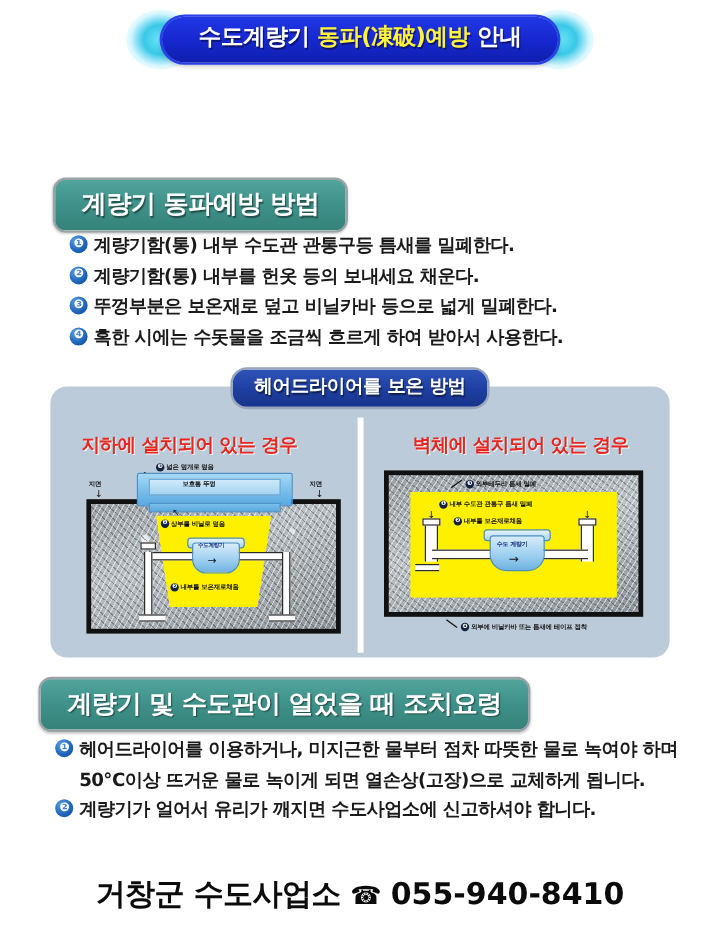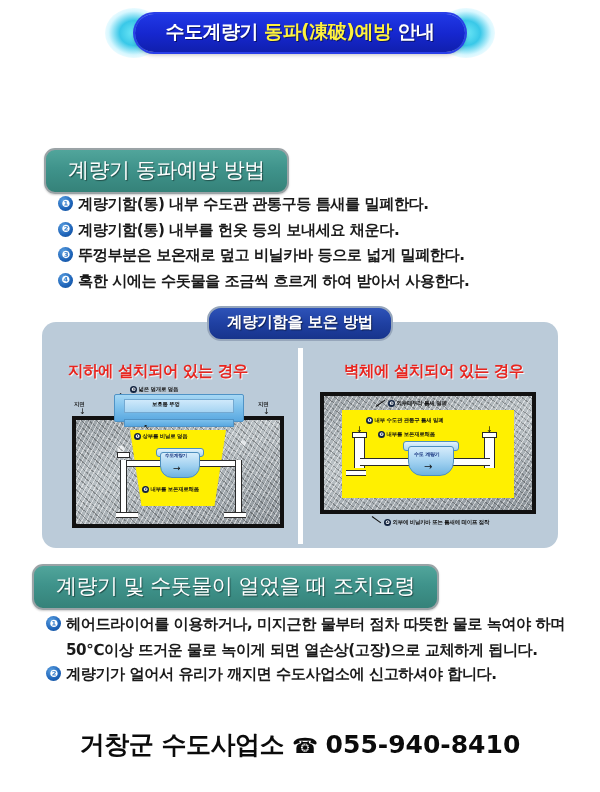--- a/index.html
+++ b/index.html
@@ -65,21 +65,21 @@
   }
 
   
   .sec-header {
     position: absolute;
     background: linear-gradient(180deg, #51a59b 0%, #3f938b 45%, #358279 100%);
     border: 2px solid #9aa3a6;
     border-radius: 11px;
     color: #ffffff;
     font-size: 21px;
-    font-weight: normal;
+    font-weight: bold;
     letter-spacing: -0.5px;
     padding: 6px 22px 8px 22px;
     text-shadow: 1px 1px 1px rgba(0,0,0,0.45);
     box-shadow: 0 1px 2px rgba(0,0,0,0.2);
     white-space: nowrap;
   }
   #sec-header-1 { top: 148px; left: 44px; }
   #sec-header-2 { top: 564px; left: 32px; }
 
   
@@ -352,21 +352,21 @@
   <div class="li">
     <span class="bullet">❹</span>
     <span class="li-text">혹한 시에는 수돗물을 조금씩 흐르게 하여 받아서 사용한다.</span>
   </div>
 </div>
 
 <div class="diagram-panel"></div>
 <div class="panel-divider"></div>
 
 <div class="diagram-banner">
-  <div class="pill">계량기함을 보온 방법</div>
+  <div class="pill">헤어드라이어를 보온 방법</div>
 </div>
 
 <div class="case-title" id="case-title-left">지하에 설치되어 있는 경우</div>
 <div class="case-title" id="case-title-right">벽체에 설치되어 있는 경우</div>
 
 <div class="dg" id="diagram-left">
 
   <div class="micro micro-dark" style="position:absolute; top:0px; left:62px;">
     <span class="minibullet">❸</span><span>넓은 덮개로 덮음</span>
   </div>
@@ -444,21 +444,21 @@
   <div class="wl-meter-body"></div>
   <div class="micro micro-blue" style="position:absolute; top:66px; left:98px; font-size:5px;">수도 계량기</div>
   <div class="arrow-dark" style="top:76px; left:108px; font-size:10px;">→</div>
 
   <div class="leader" style="top:130px; left:56px; width:11px; transform:rotate(36deg);"></div>
   <div class="micro micro-dark" style="position:absolute; top:133px; left:68px;">
     <span class="minibullet">❹</span><span>외부에 비닐카바 또는 틈새에 테이프 접착</span>
   </div>
 </div>
 
-<div class="sec-header" id="sec-header-2">계량기 및 수돗물이 얼었을 때 조치요령</div>
+<div class="sec-header" id="sec-header-2">계량기 및 수도관이 얼었을 때 조치요령</div>
 
 <div class="list" id="list-action">
   <div class="li">
     <span class="bullet">❶</span>
     <span class="li-text">헤어드라이어를 이용하거나, 미지근한 물부터 점차 따뜻한 물로 녹여야 하며</span>
   </div>
   <div class="li-sub">50℃이상 뜨거운 물로 녹이게 되면 열손상(고장)으로 교체하게 됩니다.</div>
   <div class="li">
     <span class="bullet">❷</span>
     <span class="li-text">계량기가 얼어서 유리가 깨지면 수도사업소에 신고하셔야 합니다.</span>

